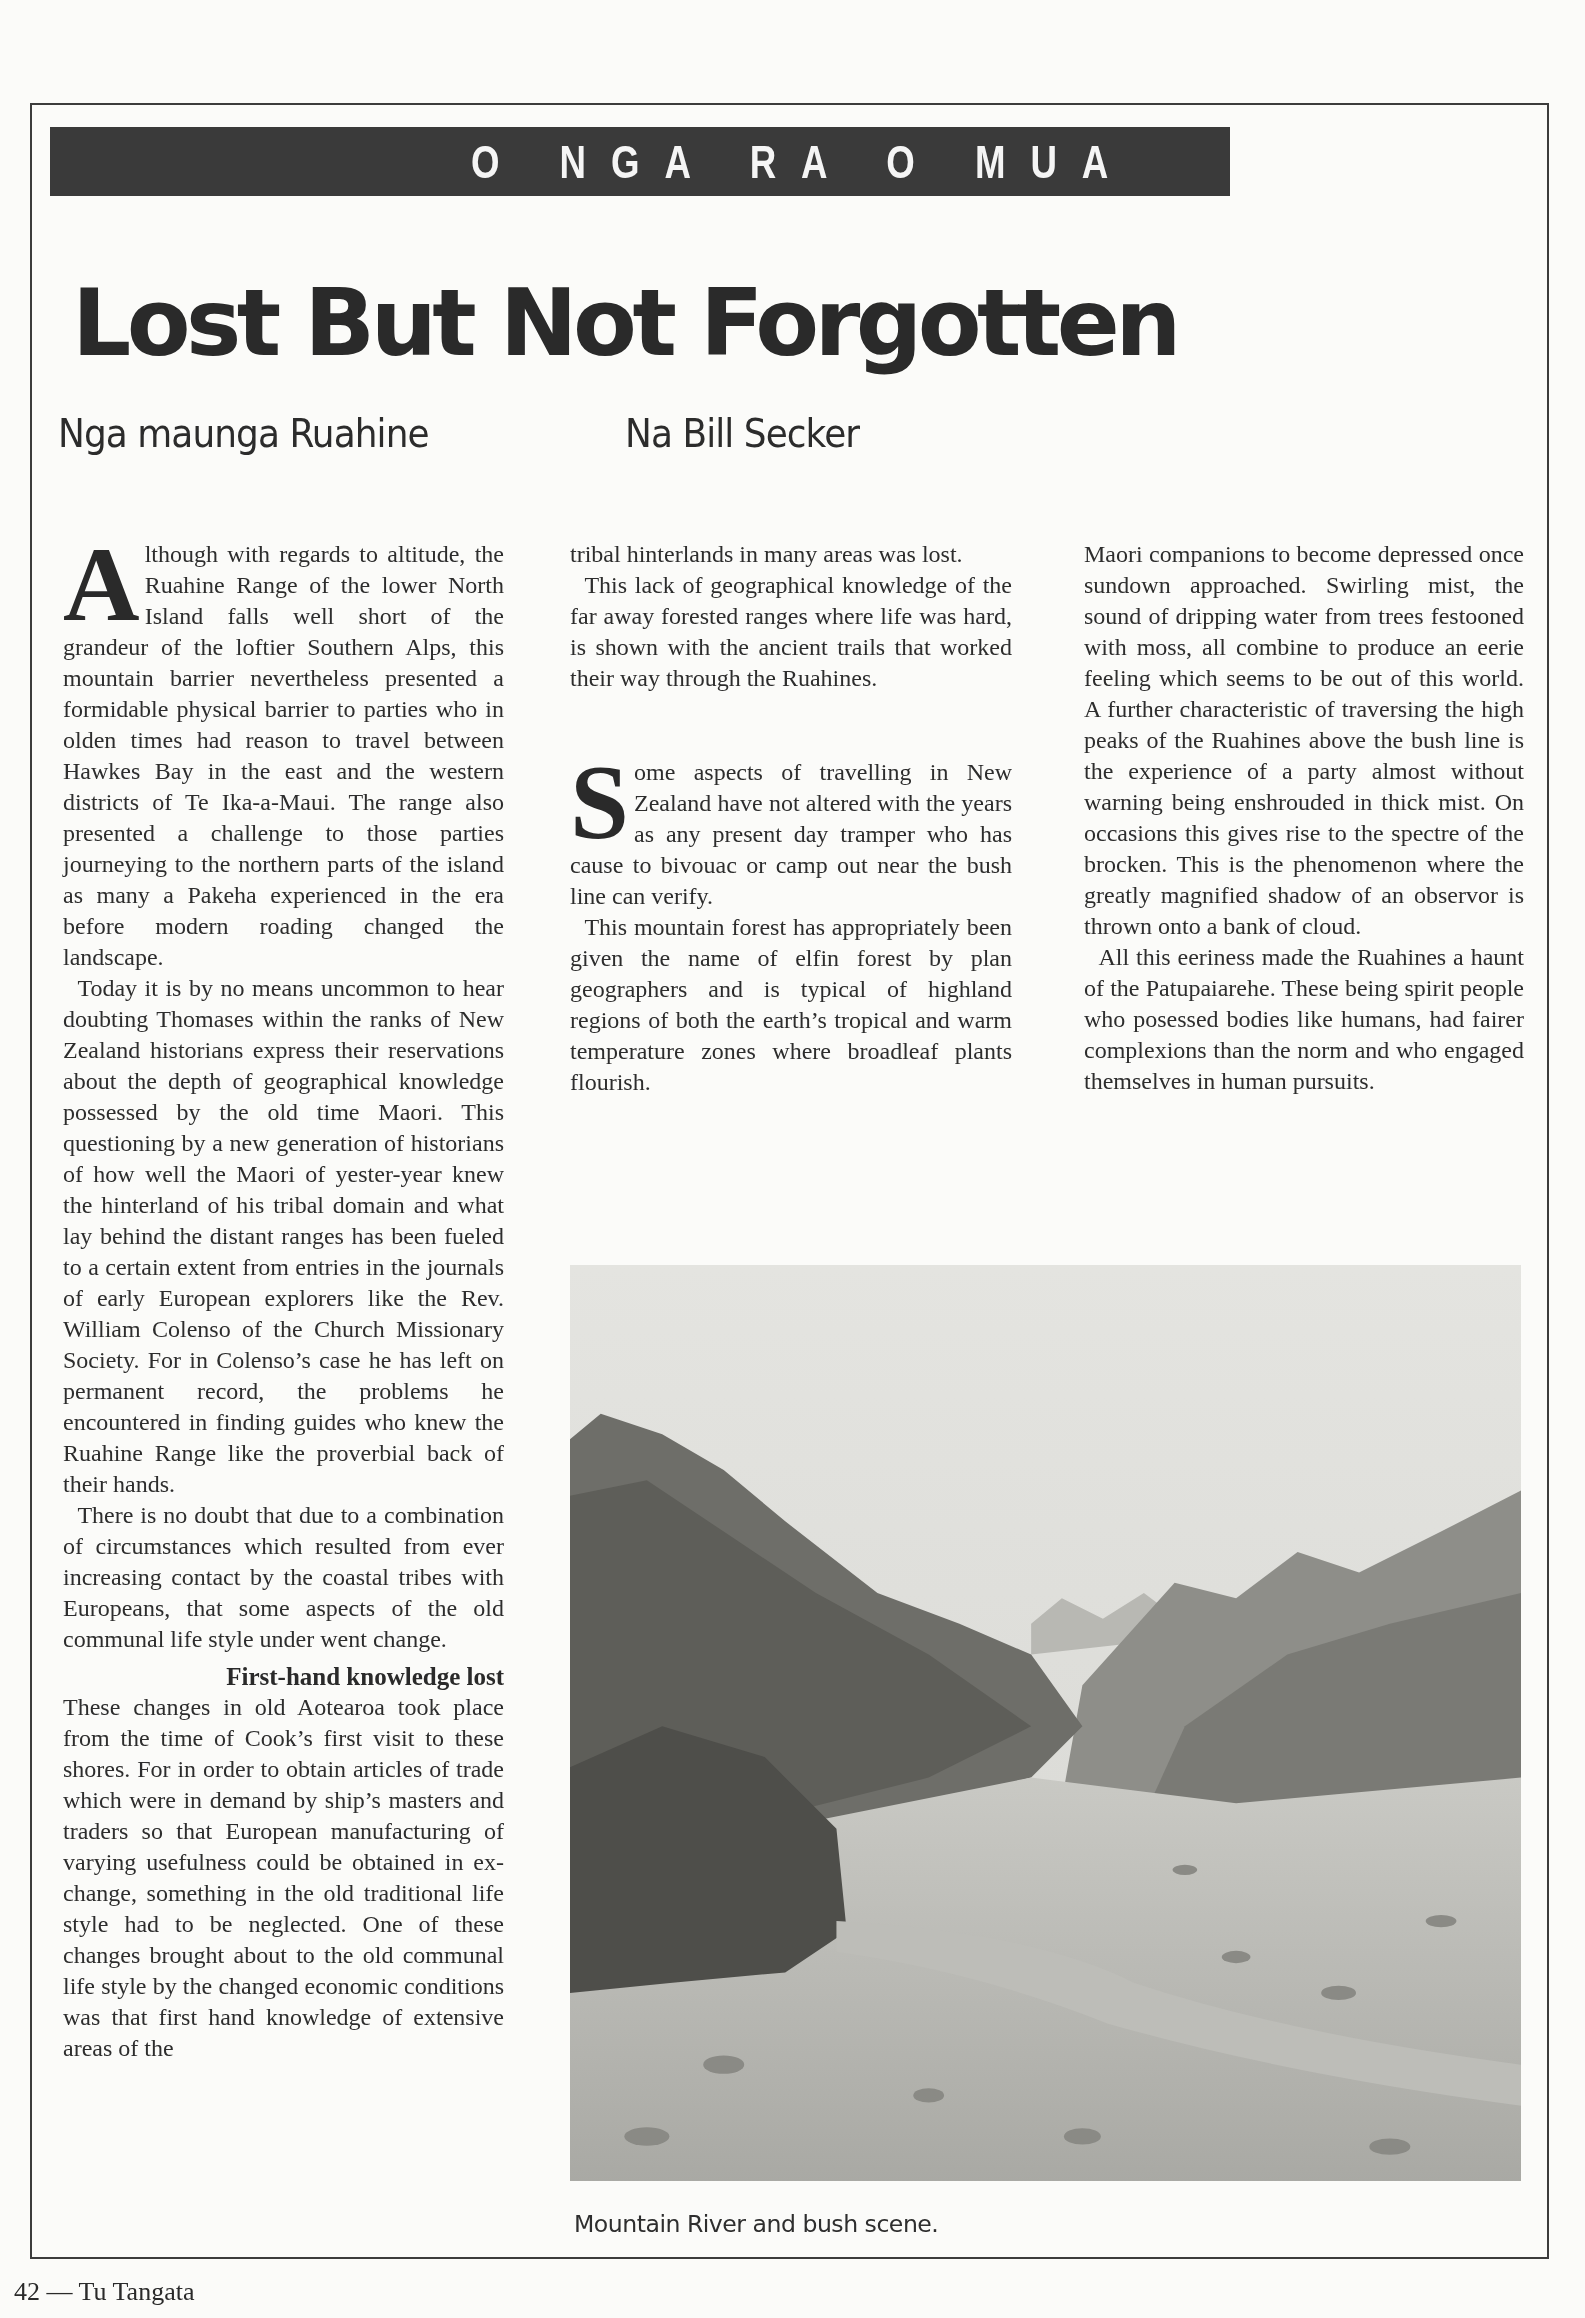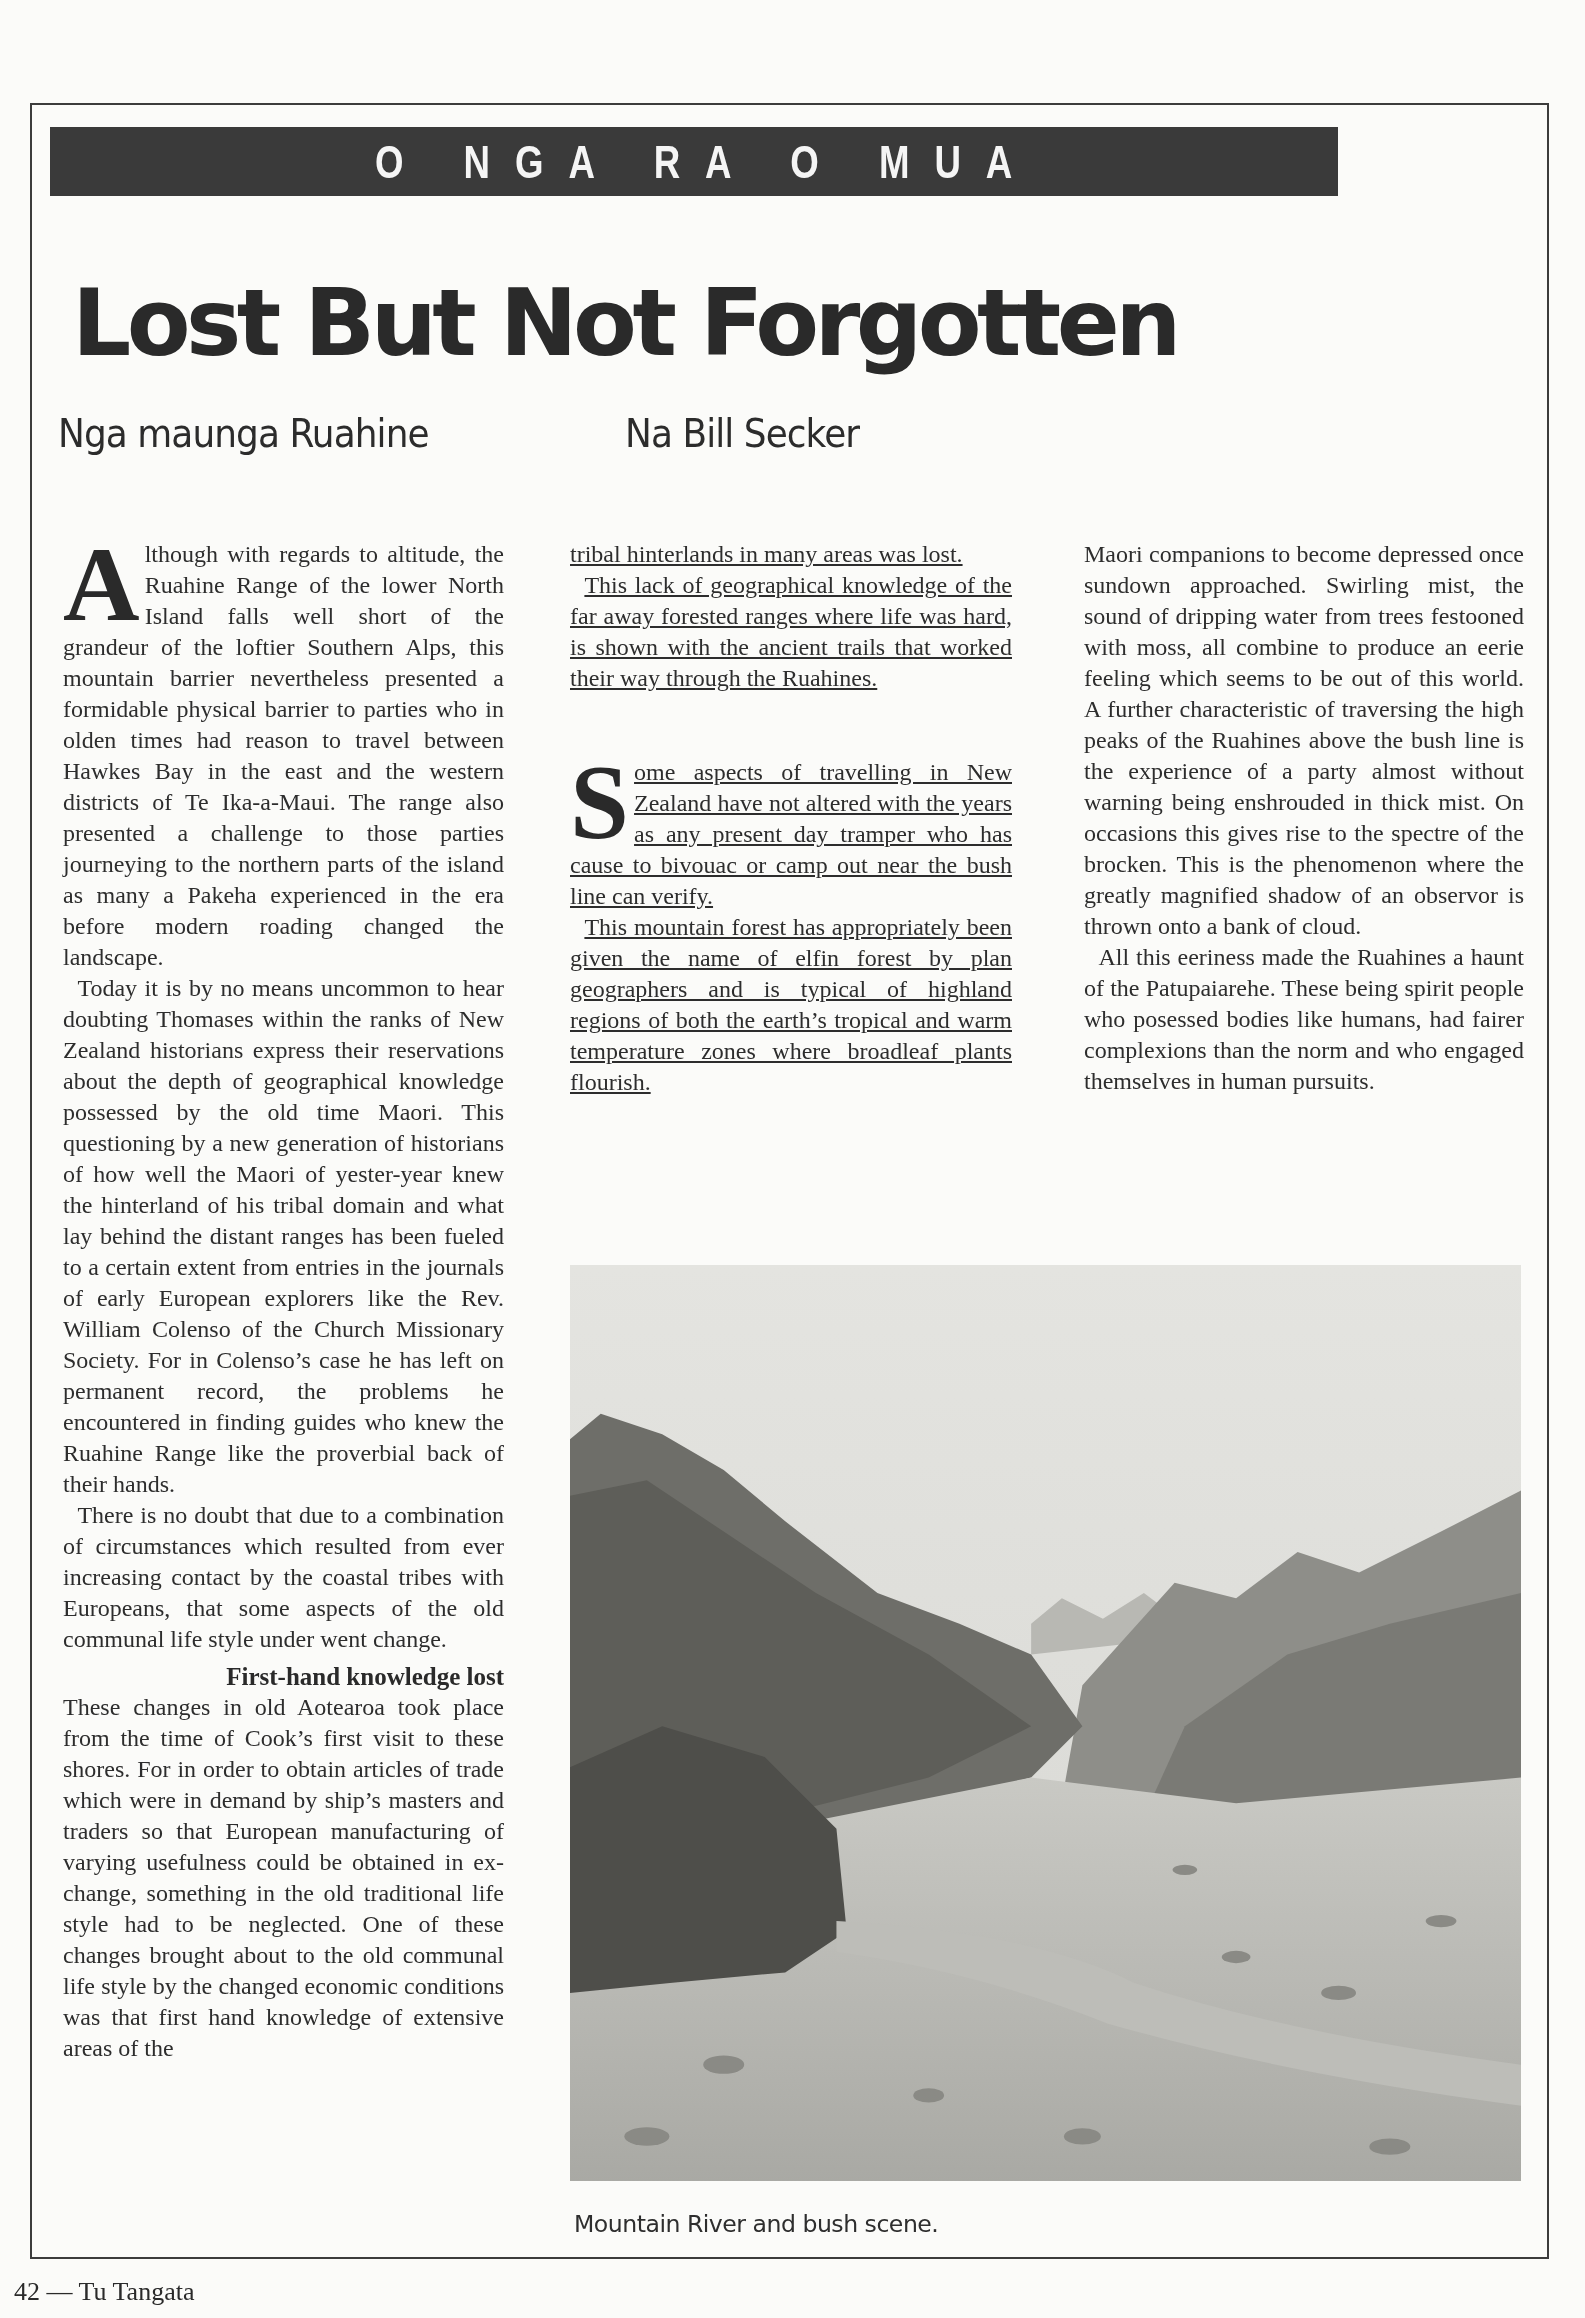--- a/index.html
+++ b/index.html
@@ -13,23 +13,23 @@
     .frame {
       position: absolute;
       left: 30px; top: 103px;
       width: 1519px; height: 2156px;
       border: 2.6px solid #3c3c3c;
       box-sizing: border-box;
     }
     .banner {
       position: absolute;
       left: 50px; top: 127px;
-      width: 1288px; height: 69px;
+      width: 1180px; height: 69px;
       background: #3a3a3a;
-      display: flex; align-items: center; justify-content: center;
+      display: flex; align-items: center; justify-content: flex-end;
     }
     .banner-text {
       font-family: "Liberation Sans", sans-serif;
       font-weight: bold;
       color: #f5f5f5;
       font-size: 47px;
       letter-spacing: 32px;
       transform: scaleX(0.78);
       white-space: nowrap;
       padding-left: 32px;
@@ -65,21 +65,21 @@
       font-family: "Liberation Serif", serif;
       font-size: 24px;
       line-height: 31px;
       color: #2d2d2d;
       text-align: justify;
       hyphens: manual;
     }
     .col p { margin: 0; text-indent: 14.4px; }
     .col p.noindent { text-indent: 0; }
     .col1 { left: 63px; top: 539px; width: 441px; }
-    .col2 { left: 570px; top: 539px; width: 442px; text-decoration: underline; }
+    .col2 { left: 570px; top: 539px; width: 442px; }
     .col3 { left: 1084px; top: 539px; width: 440px; }
 
     .dropcap {
       float: left;
       font-family: "Liberation Serif", serif;
       font-weight: bold;
       font-size: 106px;
       line-height: 82px;
       margin: 5.1px 5.1px 0 0;
       color: #2a2a2a;

